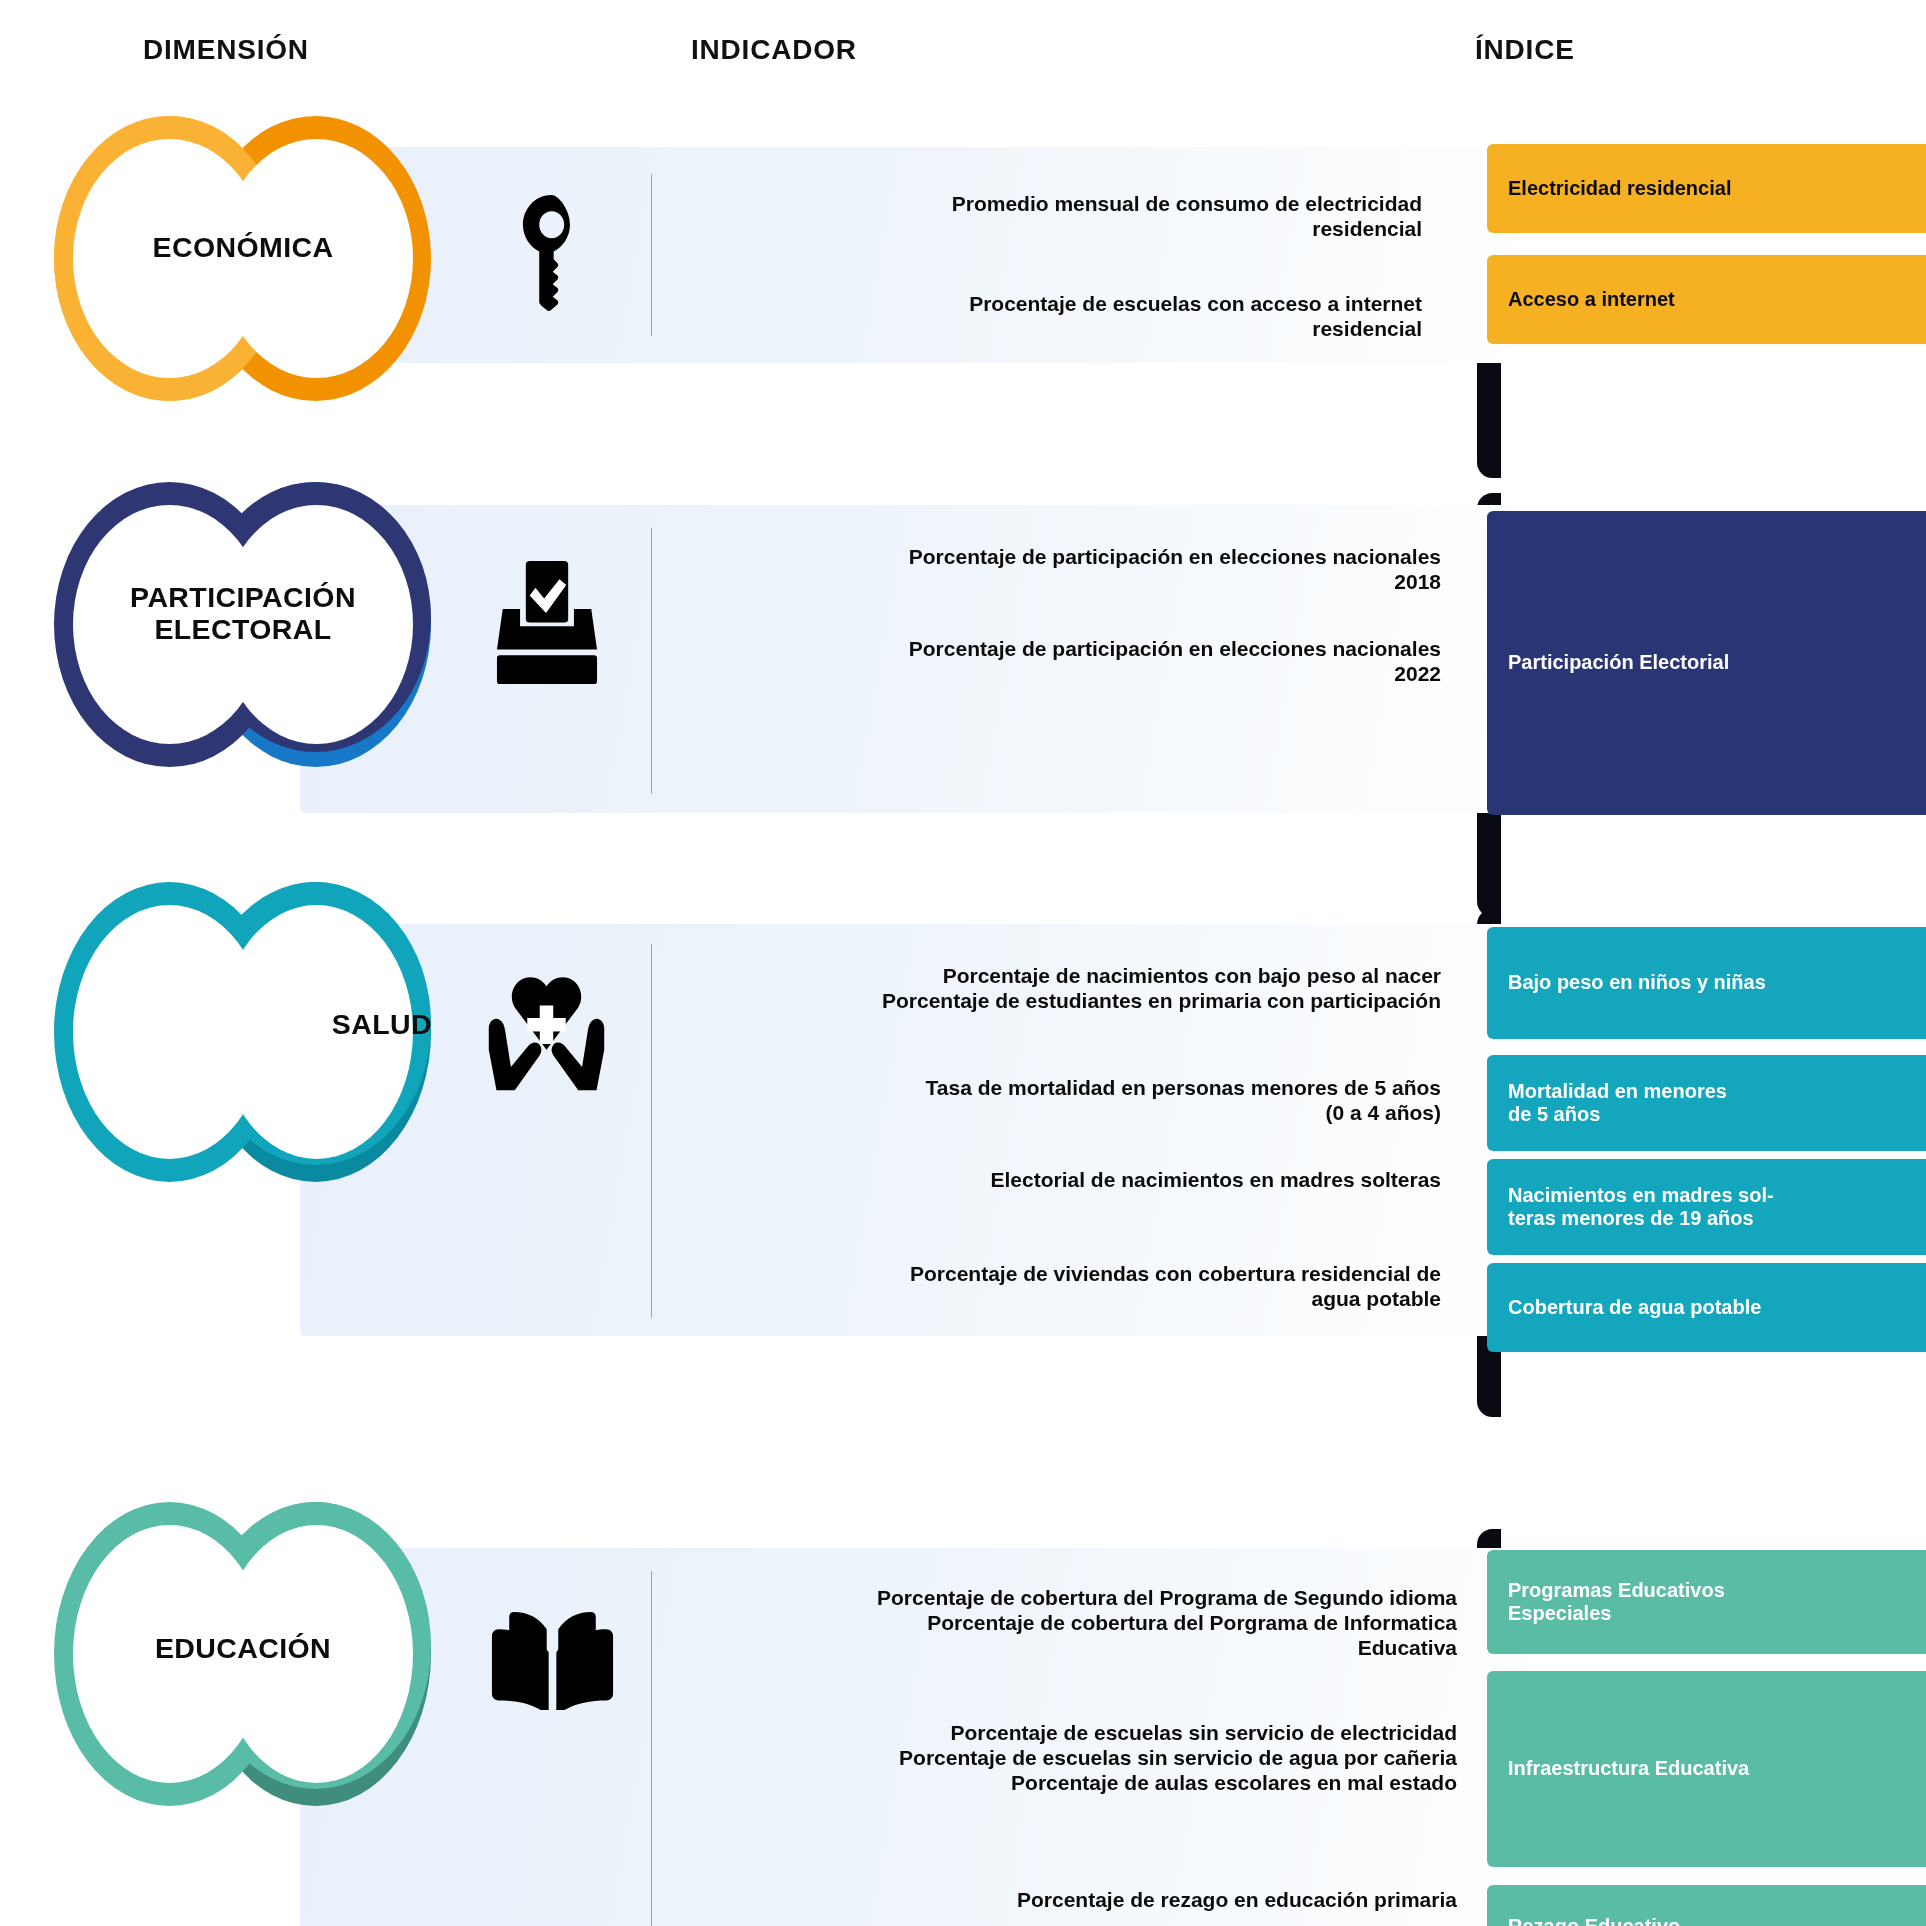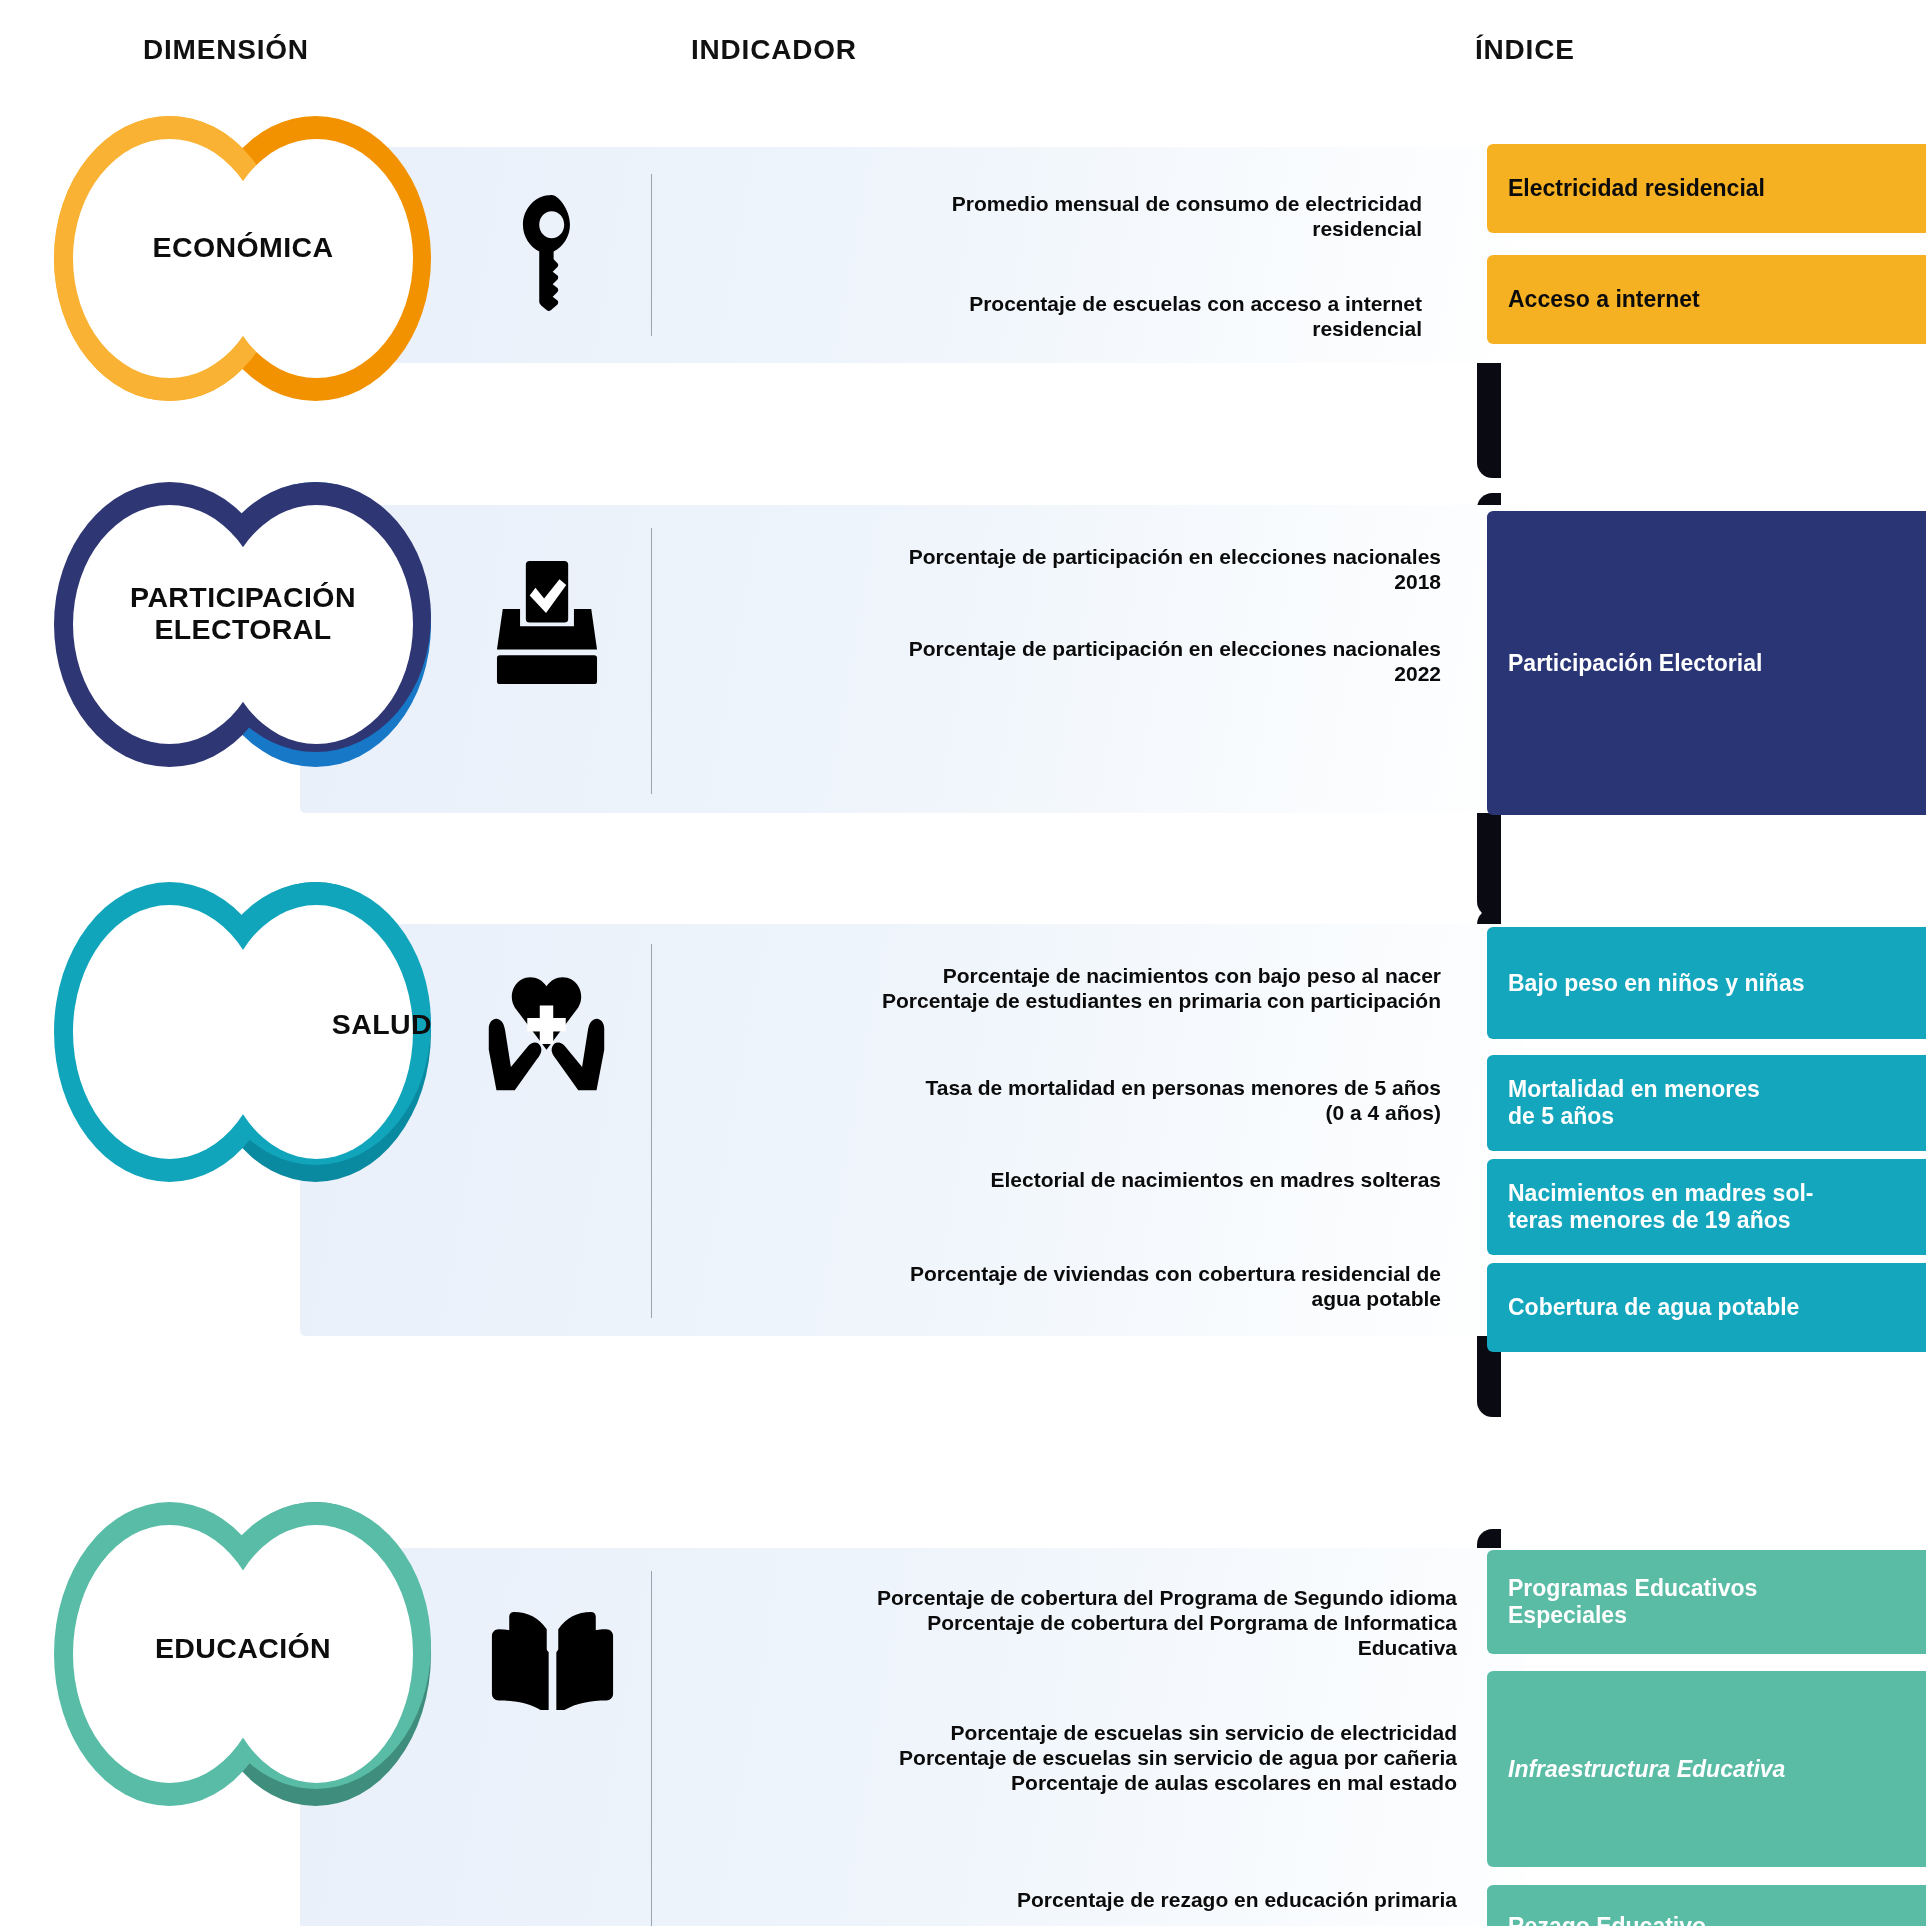--- a/index.html
+++ b/index.html
@@ -70,21 +70,21 @@
   .ind-group p { margin:0;text-align:right; }
 
   
   .idx-badge {
     position:absolute; left:1487px;
     border-radius:6.2px; z-index:3;
     display:flex; align-items:center;
   }
   .idx-badge span {
     display:block; padding:0 21px;
-    font-size:23px; font-weight:bold; line-height:1.16;
+    font-size:20px; font-weight:bold; line-height:1.16;
   }
   .idx-dark  span { color:#0b0b0b; }
   .idx-light span { color:#ffffff; }
 </style>
 </head>
 <body>
 
 <div class="headers">
   <div class="col-head ch-dim">DIMENSIÓN</div>
   <div class="col-head ch-ind">INDICADOR</div>
@@ -280,20 +280,20 @@
     <p>Porcentaje de escuelas sin servicio de electricidad</p>
     <p>Porcentaje de escuelas sin servicio de agua por cañeria</p>
     <p>Porcentaje de aulas escolares en mal estado</p>
   </div>
 
   <div class="idx-badge idx-light" style="top:48px;width:455px;height:104px;background:#5BBCA6;">
     <span style="white-space:pre-line;">Programas Educativos
 Especiales</span>
   </div>
   <div class="idx-badge idx-light" style="top:169px;width:455px;height:196px;background:#5BBCA6;">
-    <span style="white-space:pre-line;font-style:italic;">Infraestructura Educativa</span>
+    <span style="white-space:pre-line;">Infraestructura Educativa</span>
   </div>
   <div class="idx-badge idx-light" style="top:383px;width:455px;height:83px;background:#5BBCA6;">
     <span style="white-space:pre-line;">Rezago Educativo</span>
   </div>
 
 </div>
 
 
 </body></html>

